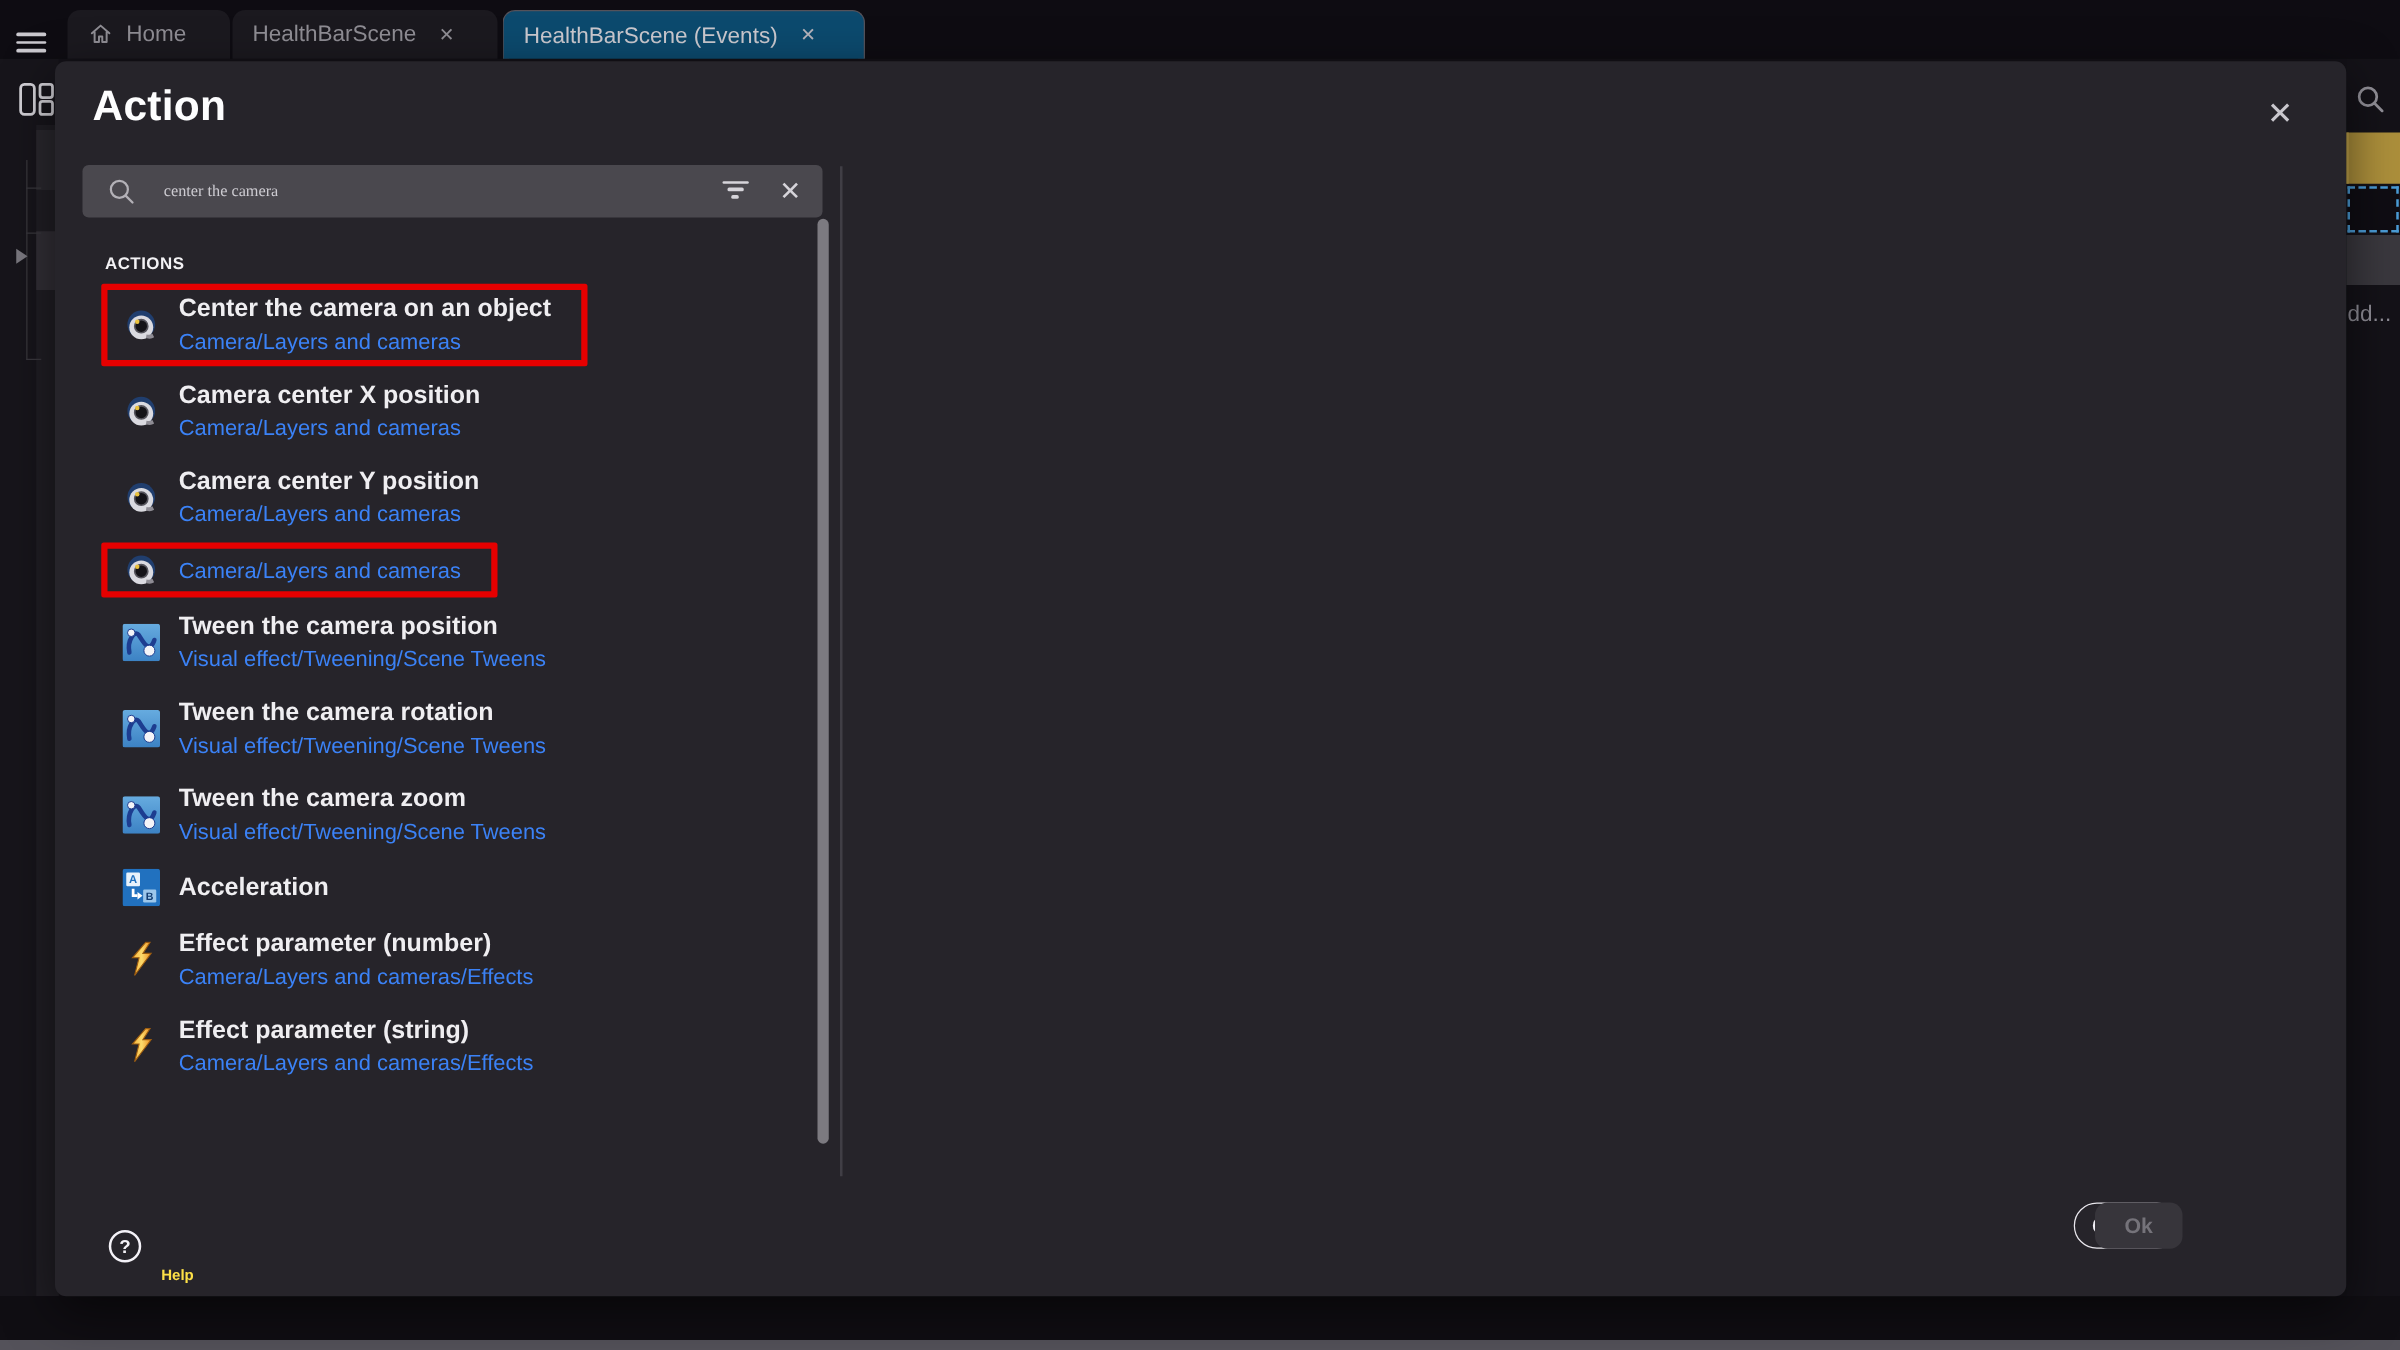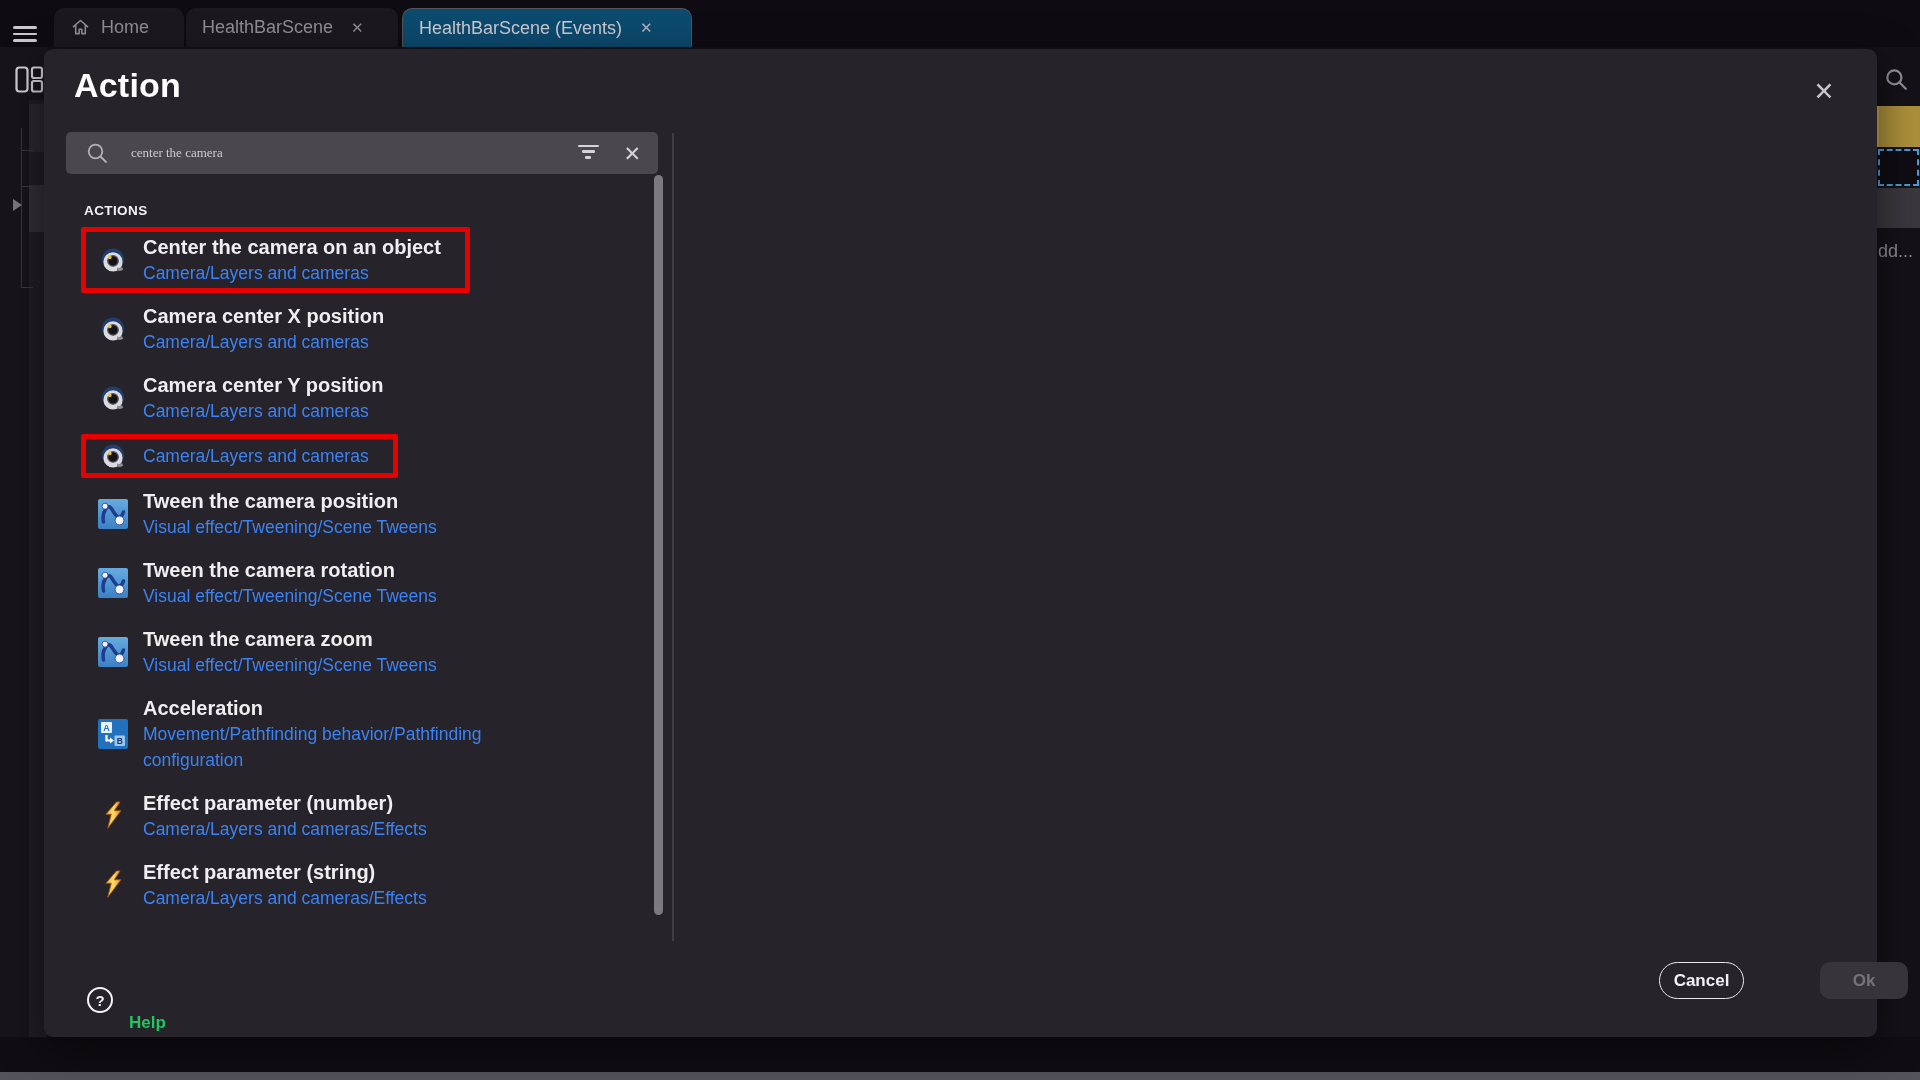--- a/index.html
+++ b/index.html
@@ -59,24 +59,24 @@
   .section-label { margin:18px 0 9px 18px; font-size:13.5px; font-weight:bold; color:#f3f2f5; letter-spacing:.4px; height:15px; }
   .row { display:flex; width:fit-content; align-items:center; gap:15px; margin:0 0 3px 15px; border:5px solid transparent; border-radius:2px; padding:2px 24px 2px 12px; cursor:pointer; }
   .row.hl { border-color:var(--red,#e60000); }
   .it-icon { width:30px; height:30px; flex:0 0 auto; display:flex; align-items:center; justify-content:center; }
   .it-text { display:flex; flex-direction:column; max-width:430px; }
   .it-title { font-size:20px; font-weight:bold; color:#efeef1; line-height:26px; }
   .it-sub { font-size:17.5px; color:#3b82f6; line-height:26px; }
 
   .help-btn { position:absolute; left:43px; top:918px; display:flex; align-items:center; gap:16px; cursor:pointer; }
   .help-circle { width:26px; height:26px; border:2.5px solid #f4f2f8; border-radius:50%; color:#f4f2f8; font-size:15px; font-weight:bold; display:flex; align-items:center; justify-content:center; }
-  .help-label { font-size:17px; font-weight:bold; color:#22c55e;margin-top:46px; }
+  .help-label { font-size:12px; font-weight:bold; color:#fde047;margin-top:46px; }
   .btn { position:absolute; top:913px; height:37px; border-radius:19px; display:flex; align-items:center; justify-content:center; font-size:17px; font-weight:bold; cursor:pointer; }
   .btn-cancel { left:1615px; width:85px; border:1.5px solid #e9e7ed; color:#f2f0f6; background:transparent; }
-  .btn-ok { left:1776px; width:88px; border-radius:10px; background:#37353b; color:#75737a; }
+  .btn-ok { left:1632px; width:70px; border-radius:10px; background:#37353b; color:#75737a; }
 </style>
 </head>
 <body>
 
 <div class="stage">
 
   <div class="topbar">
     <div class="hamburger">
         <i></i>
         <i></i>
@@ -289,21 +289,20 @@
               <rect x="3" y="3" width="11" height="11" rx="1" fill="#e8f2fb"></rect>
               <text x="8.5" y="11.5" font-size="9" font-weight="bold" fill="#2171bf" text-anchor="middle" font-family="Liberation Sans, sans-serif">A</text>
               <rect x="16.5" y="16.5" width="10.5" height="10.5" rx="1" fill="#9cc7eb"></rect>
               <text x="21.7" y="24.7" font-size="8.5" font-weight="bold" fill="#123d72" text-anchor="middle" font-family="Liberation Sans, sans-serif">B</text>
               <path d="M8.5 16 v5.5 h3.5" fill="none" stroke="#ffffff" stroke-width="2.2"></path>
               <polygon points="12,18.5 16,21.5 12,24.5" fill="#ffffff"></polygon>
             </svg>
           </span>
           <span class="it-text">
             <span class="it-title">Acceleration</span>
-            <span class="it-sub">Movement/Pathfinding behavior/Pathfinding configuration</span>
           </span>
         </div>
         <div class="row">
           <span class="it-icon">
             <svg viewBox="0 0 24 34" width="22" height="30">
               <defs>
                 <linearGradient id="bolt" x1="0" y1="0" x2="1" y2="0">
                   <stop offset="0" stop-color="#f9b43c"></stop>
                   <stop offset="0.5" stop-color="#fcd96a"></stop>
                   <stop offset="1" stop-color="#ec8c1e"></stop>

